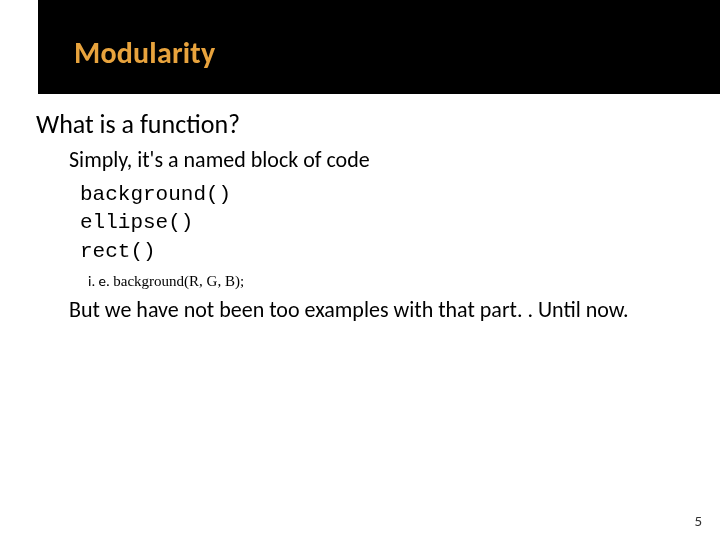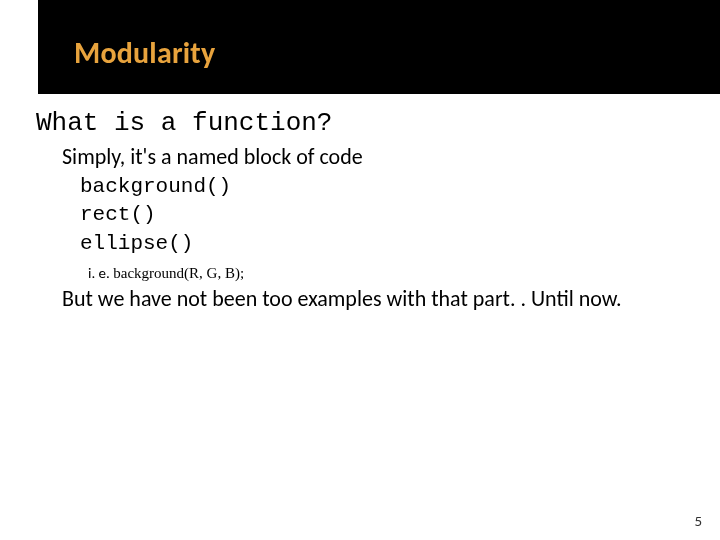--- a/index.html
+++ b/index.html
@@ -24,28 +24,27 @@
     letter-spacing: 0.2px;
   }
   .content {
     padding: 14px 30px 0 36px;
   }
   .q {
     font-size: 26px;
     font-weight: 400;
     color: #000;
     margin-bottom: 6px;
-    font-family: Liberation Mono, monospace;
   }
   .body {
     padding-left: 26px;
     font-size: 22px;
     line-height: 1.22;
   }
-  .body p { margin: 0; }
+  .body p { margin: 7px; }
   .fn-cols {
     display: flex;
     padding-left: 18px;
     margin: 2px 0 2px 0;
   }
   .fn-col {
     flex: 0 0 280px;
     font-family: "Courier New", monospace;
     font-size: 21px;
     line-height: 1.35;
@@ -79,22 +78,22 @@
 <div class="content">
 
   <div class="q">What is a function?</div>
 
   <div class="body">
     <p>Simply, it's a named block of code</p>
 
     <div class="fn-cols">
       <div class="fn-col col2">
         <div>background()</div>
+        <div>ellipse()</div>
         <div>rect()</div>
-        <div>ellipse()</div>
       </div>
     </div>
 
 
     <div class="example">
       <span>i. e. </span><span class="mono">background(R, G, B);</span>
     </div>
 
     <p>But we have not been too examples with that part. . Until now.</p>
   </div>

